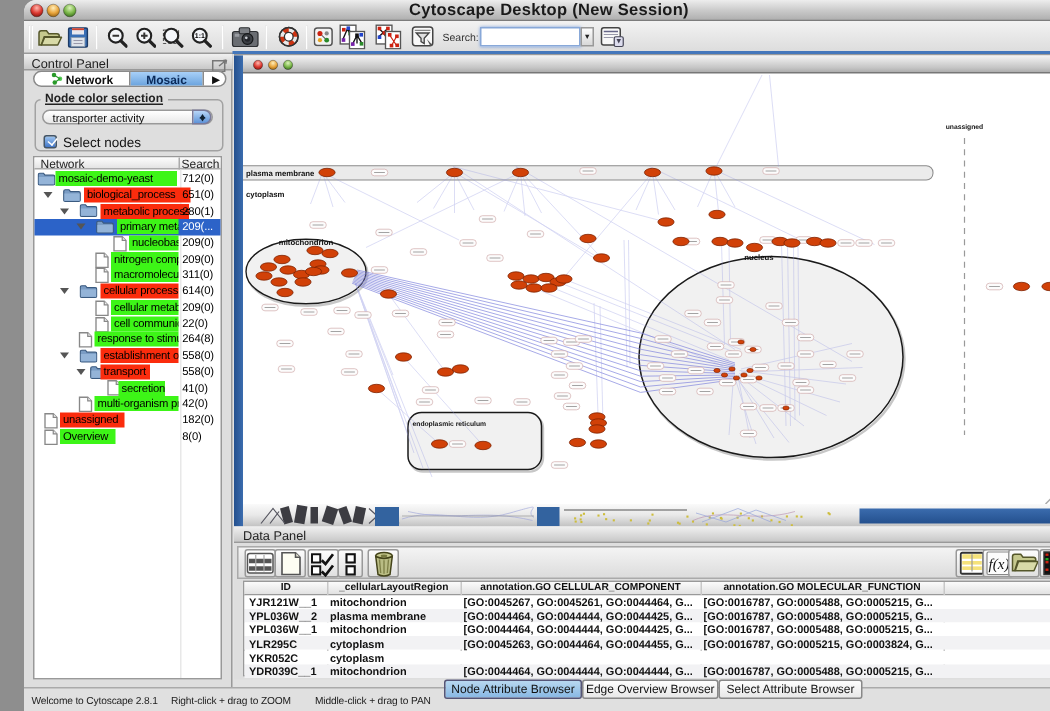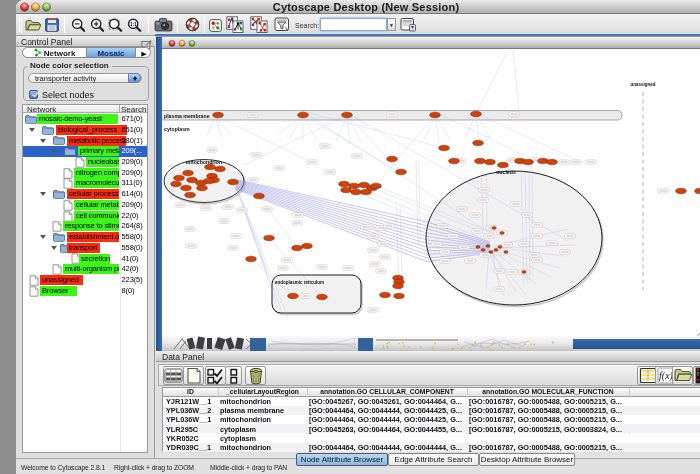--- a/index.html
+++ b/index.html
@@ -30,21 +30,21 @@
 #tabnet { position:absolute; left:0; top:0; width:63px; height:11px; font-size:8px; font-weight:bold;
   color:#111; text-align:center; line-height:11px; }
 #tabmosaic { position:absolute; left:63px; top:0; width:49px; height:11px;
   background:linear-gradient(#a8d0f8,#5e9ad8); font-size:8px; font-weight:bold; color:#0a2a5a;
   text-align:center; line-height:11px; border-left:1px solid #8a8a8a; }
 #tabarr { position:absolute; left:112px; top:0; width:17px; height:11px; border-left:1px solid #8a8a8a;
   font-size:7px; text-align:center; line-height:11px; color:#111; }
 #grpbox { position:absolute; left:7px; top:30px; width:126px; height:35px;
   border:1px solid #a2a2a2; border-radius:4px; }
 #grplbl { position:absolute; left:11px; top:25px; background:#dedede; padding:0 3px;
-  font-size:8px; font-weight:bold; color:#222; }
+  font-size:8px; font-weight:bold; color:#222;text-decoration:underline; }
 #combo { position:absolute; left:12px; top:37px; width:114px; height:10px; background:linear-gradient(#fff,#e8e8e8);
   border:1px solid #999; border-radius:5px; font-size:7.5px; color:#111; line-height:9.5px; padding-left:6px; }
 #combobtn { position:absolute; right:0px; top:-1px; width:13px; height:10px;
   background:linear-gradient(#b8d6f8,#5e93d8); border:1px solid #7a7a9a; border-radius:0 5px 5px 0; }
 #combobtn::before { content:""; position:absolute; left:3.5px; top:1.5px; border-left:2.8px solid transparent;
   border-right:2.8px solid transparent; border-bottom:3.2px solid #123; }
 #combobtn::after { content:""; position:absolute; left:3.5px; bottom:1.5px; border-left:2.8px solid transparent;
   border-right:2.8px solid transparent; border-top:3.2px solid #123; }
 #chk { position:absolute; left:13px; top:54px; width:9px; height:9px; border-radius:2px;
   background:linear-gradient(#9cc4f0,#4478c8); border:1px solid #456; }
@@ -281,21 +281,21 @@
         <span style="position:absolute;left:96px;top:0;width:1px;height:8px;background:#aaa"></span>
         </div>
       <div style="position:absolute;left:96.5px;top:8px;bottom:0;width:1px;background:#e8e8e8"></div>
       <div style="position:absolute;left:0;top:0;width:106px;height:347px">
           <div class="trow" style="top:9.0px;background:transparent">
             <span style="position:absolute;left:2px;top:0px"><svg width="12" height="10" viewBox="0 0 12 10" style="vertical-align:-1px">
                 <path d="M0.5,8.5 L0.5,2.5 Q0.5,1.5 1.5,1.5 L4,1.5 L5,2.8 L10.5,2.8 Q11.5,2.8 11.5,3.8 L11.5,8.5 Q11.5,9.3 10.5,9.3 L1.5,9.3 Q0.5,9.3 0.5,8.5 Z" fill="#7a9cc4" stroke="#3a5a80" stroke-width="0.8"></path>
                 <rect x="0.9" y="4" width="10.2" height="4.9" fill="#94b4d8"></rect>
               </svg></span>
             <span class="thl" style="left:14px;width:81px;background:#3df517">mosaic-demo-yeast</span>
-            <span class="tnum" style="color:#000">671(0)</span>
+            <span class="tnum" style="color:#000">712(0)</span>
           </div>
           <div class="trow" style="top:19.7px;background:transparent">
             <span class="tri" style="left:6px"></span>
             <span style="position:absolute;left:19px;top:0px"><svg width="12" height="10" viewBox="0 0 12 10" style="vertical-align:-1px">
                 <path d="M0.5,8.5 L0.5,2.5 Q0.5,1.5 1.5,1.5 L4,1.5 L5,2.8 L10.5,2.8 Q11.5,2.8 11.5,3.8 L11.5,8.5 Q11.5,9.3 10.5,9.3 L1.5,9.3 Q0.5,9.3 0.5,8.5 Z" fill="#7a9cc4" stroke="#3a5a80" stroke-width="0.8"></path>
                 <rect x="0.9" y="4" width="10.2" height="4.9" fill="#94b4d8"></rect>
               </svg></span>
             <span class="thl" style="left:33px;width:71px;background:#fb2c0d">biological_process</span>
             <span class="tnum" style="color:#000">651(0)</span>
           </div>
@@ -407,28 +407,28 @@
               </svg></span>
             <span class="thl" style="left:40px;width:56px;background:#3df517">multi-organism pro</span>
             <span class="tnum" style="color:#000">42(0)</span>
           </div>
           <div class="trow" style="top:169.8px;background:transparent">
             <span style="position:absolute;left:6px;top:0px"><svg width="10" height="11" viewBox="0 0 10 11" style="vertical-align:-1px">
                 <path d="M1,0.8 L6.5,0.8 L9,3.3 L9,10.2 L1,10.2 Z" fill="#fff" stroke="#888" stroke-width="0.9"></path>
                 <path d="M6.5,0.8 L6.5,3.3 L9,3.3" fill="#eee" stroke="#888" stroke-width="0.8"></path>
               </svg></span>
             <span class="thl" style="left:17px;width:43px;background:#fb2c0d">unassigned</span>
-            <span class="tnum" style="color:#000">223(5)</span>
+            <span class="tnum" style="color:#000">182(0)</span>
           </div>
           <div class="trow" style="top:180.5px;background:transparent">
             <span style="position:absolute;left:6px;top:0px"><svg width="10" height="11" viewBox="0 0 10 11" style="vertical-align:-1px">
                 <path d="M1,0.8 L6.5,0.8 L9,3.3 L9,10.2 L1,10.2 Z" fill="#fff" stroke="#888" stroke-width="0.9"></path>
                 <path d="M6.5,0.8 L6.5,3.3 L9,3.3" fill="#eee" stroke="#888" stroke-width="0.8"></path>
               </svg></span>
-            <span class="thl" style="left:17px;width:37px;background:#3df517">Browser</span>
+            <span class="thl" style="left:17px;width:37px;background:#3df517">Overview</span>
             <span class="tnum" style="color:#000">8(0)</span>
           </div>
         </div>
     </div>
   </div>
 
   <div id="rightarea">
     <div id="bluetop"></div>
     <div id="desktop">
       <div id="frame">
@@ -1007,22 +1007,22 @@
       </div>
       <div id="dscroll">
           <div id="dthumb"></div>
           <div style="position:absolute;left:0;bottom:0;width:9px;height:8px;background:linear-gradient(#fafafa,#d8d8d8);border-top:1px solid #aaa;font-size:5px;text-align:center;line-height:8px;color:#111">▼</div>
         </div>
     </div>
   </div>
 
   <div id="btabs">
     <div class="btab" style="left:140px;width:92px;background:linear-gradient(#b8d8f0,#88b8e4);border-color:#557">Node Attribute Browser</div>
-    <div class="btab" style="left:232px;width:91px">Edge Attribute Search</div>
-    <div class="btab" style="left:323px;width:96px">Desktop Attribute Browser</div>
+    <div class="btab" style="left:232px;width:91px">Edge Overview Browser</div>
+    <div class="btab" style="left:323px;width:96px">Select Attribute Browser</div>
   </div>
   <div id="statusbar">
     <span style="left:5px">Welcome to Cytoscape 2.8.1</span>
     <span style="left:98px">Right-click + drag to ZOOM</span>
     <span style="left:194px">Middle-click + drag to PAN</span>
   </div>
   <svg width="12" height="12" viewBox="0 0 12 12" style="position:absolute;right:0;bottom:0">
       <g stroke="#9a9a9a" stroke-width="1">
         <line x1="2" y1="12" x2="12" y2="2"></line>
         <line x1="6" y1="12" x2="12" y2="6"></line>

